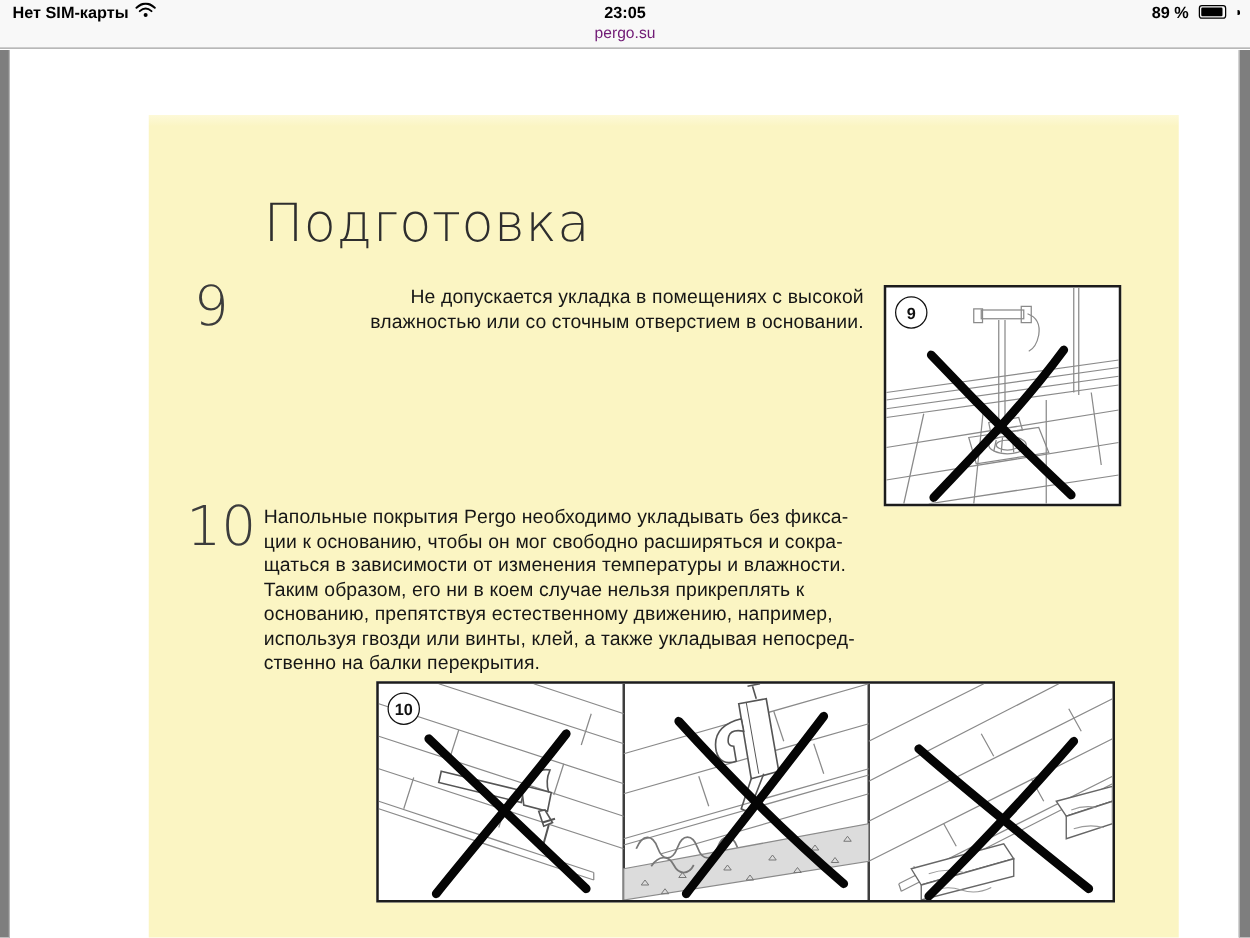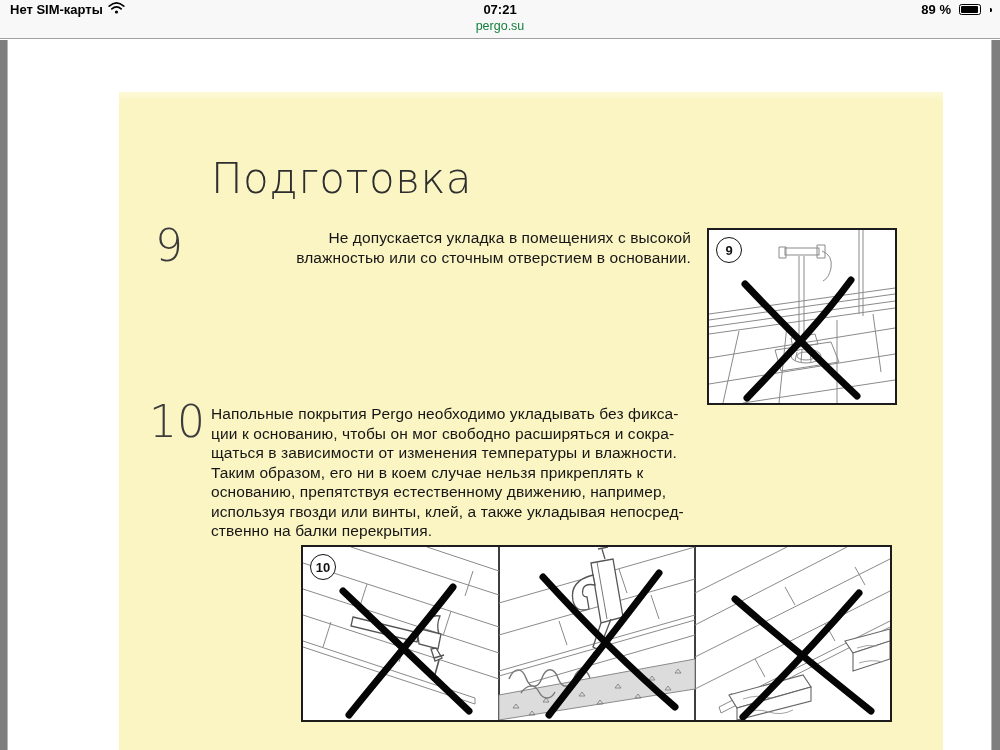--- a/index.html
+++ b/index.html
@@ -10,21 +10,21 @@
 
   
   .status-bar { position:absolute; left:0; top:0; width:1000px; height:39px;
                 background:#f8f8f8; border-bottom:1px solid #a2a2a2; }
   .sb-row1 { position:absolute; left:0; top:2px; width:100%; height:16px; font-size:13px;
              font-weight:600; color:#000; }
   .sb-left { position:absolute; left:10px; top:0; display:flex; align-items:center; gap:5px; }
   .sb-center { position:absolute; left:0; top:0; width:100%; text-align:center; }
   .sb-right { position:absolute; right:8px; top:0; display:flex; align-items:center; gap:8px; }
   .sb-url { position:absolute; left:0; top:19px; width:100%; text-align:center;
-            font-size:12.5px; font-weight:400; color:#15803d; }
+            font-size:12.5px; font-weight:400; color:#701a75; }
   .battery-body { position:relative; width:22px; height:11px; border:1px solid #000;
                   border-radius:2.5px; display:inline-block; }
   .battery-fill { position:absolute; left:1px; top:1px; height:7px; background:#000; border-radius:1px; }
   .battery-tip { width:2px; height:4px; background:#000; border-radius:0 1.5px 1.5px 0; margin-left:1px; }
 
   
   .viewer { position:absolute; left:0; top:40px; width:1000px; height:710px; background:#fff; }
   .edge { position:absolute; top:0; height:710px; background:#7e7e7e; }
   .edge.left { left:0; width:8px; border-right:1px solid #b5b5b5; }
   .edge.right { right:0; width:9px; border-left:1px solid #b5b5b5; }
@@ -64,21 +64,21 @@
       <div class="sb-left">
         <span>Нет SIM-карты</span>
         <span>
           <svg width="17" height="12" viewBox="0 0 17 12">
             <path d="M1.2,4.2 Q8.5,-2.4 15.8,4.2" fill="none" stroke="#000" stroke-width="1.6" stroke-linecap="round"></path>
             <path d="M3.8,6.9 Q8.5,2.7 13.2,6.9" fill="none" stroke="#000" stroke-width="1.6" stroke-linecap="round"></path>
             <circle cx="8.5" cy="10" r="1.6" fill="#000"></circle>
           </svg>
         </span>
       </div>
-      <div class="sb-center">07:21</div>
+      <div class="sb-center">23:05</div>
       <div class="sb-right">
         <span>89 %</span>
         <span class="battery-body">
           <span class="battery-fill" style="width:17px;"></span>
         </span>
         <span class="battery-tip"></span>
       </div>
     </div>
     <div class="sb-url">pergo.su</div>
   </div>

